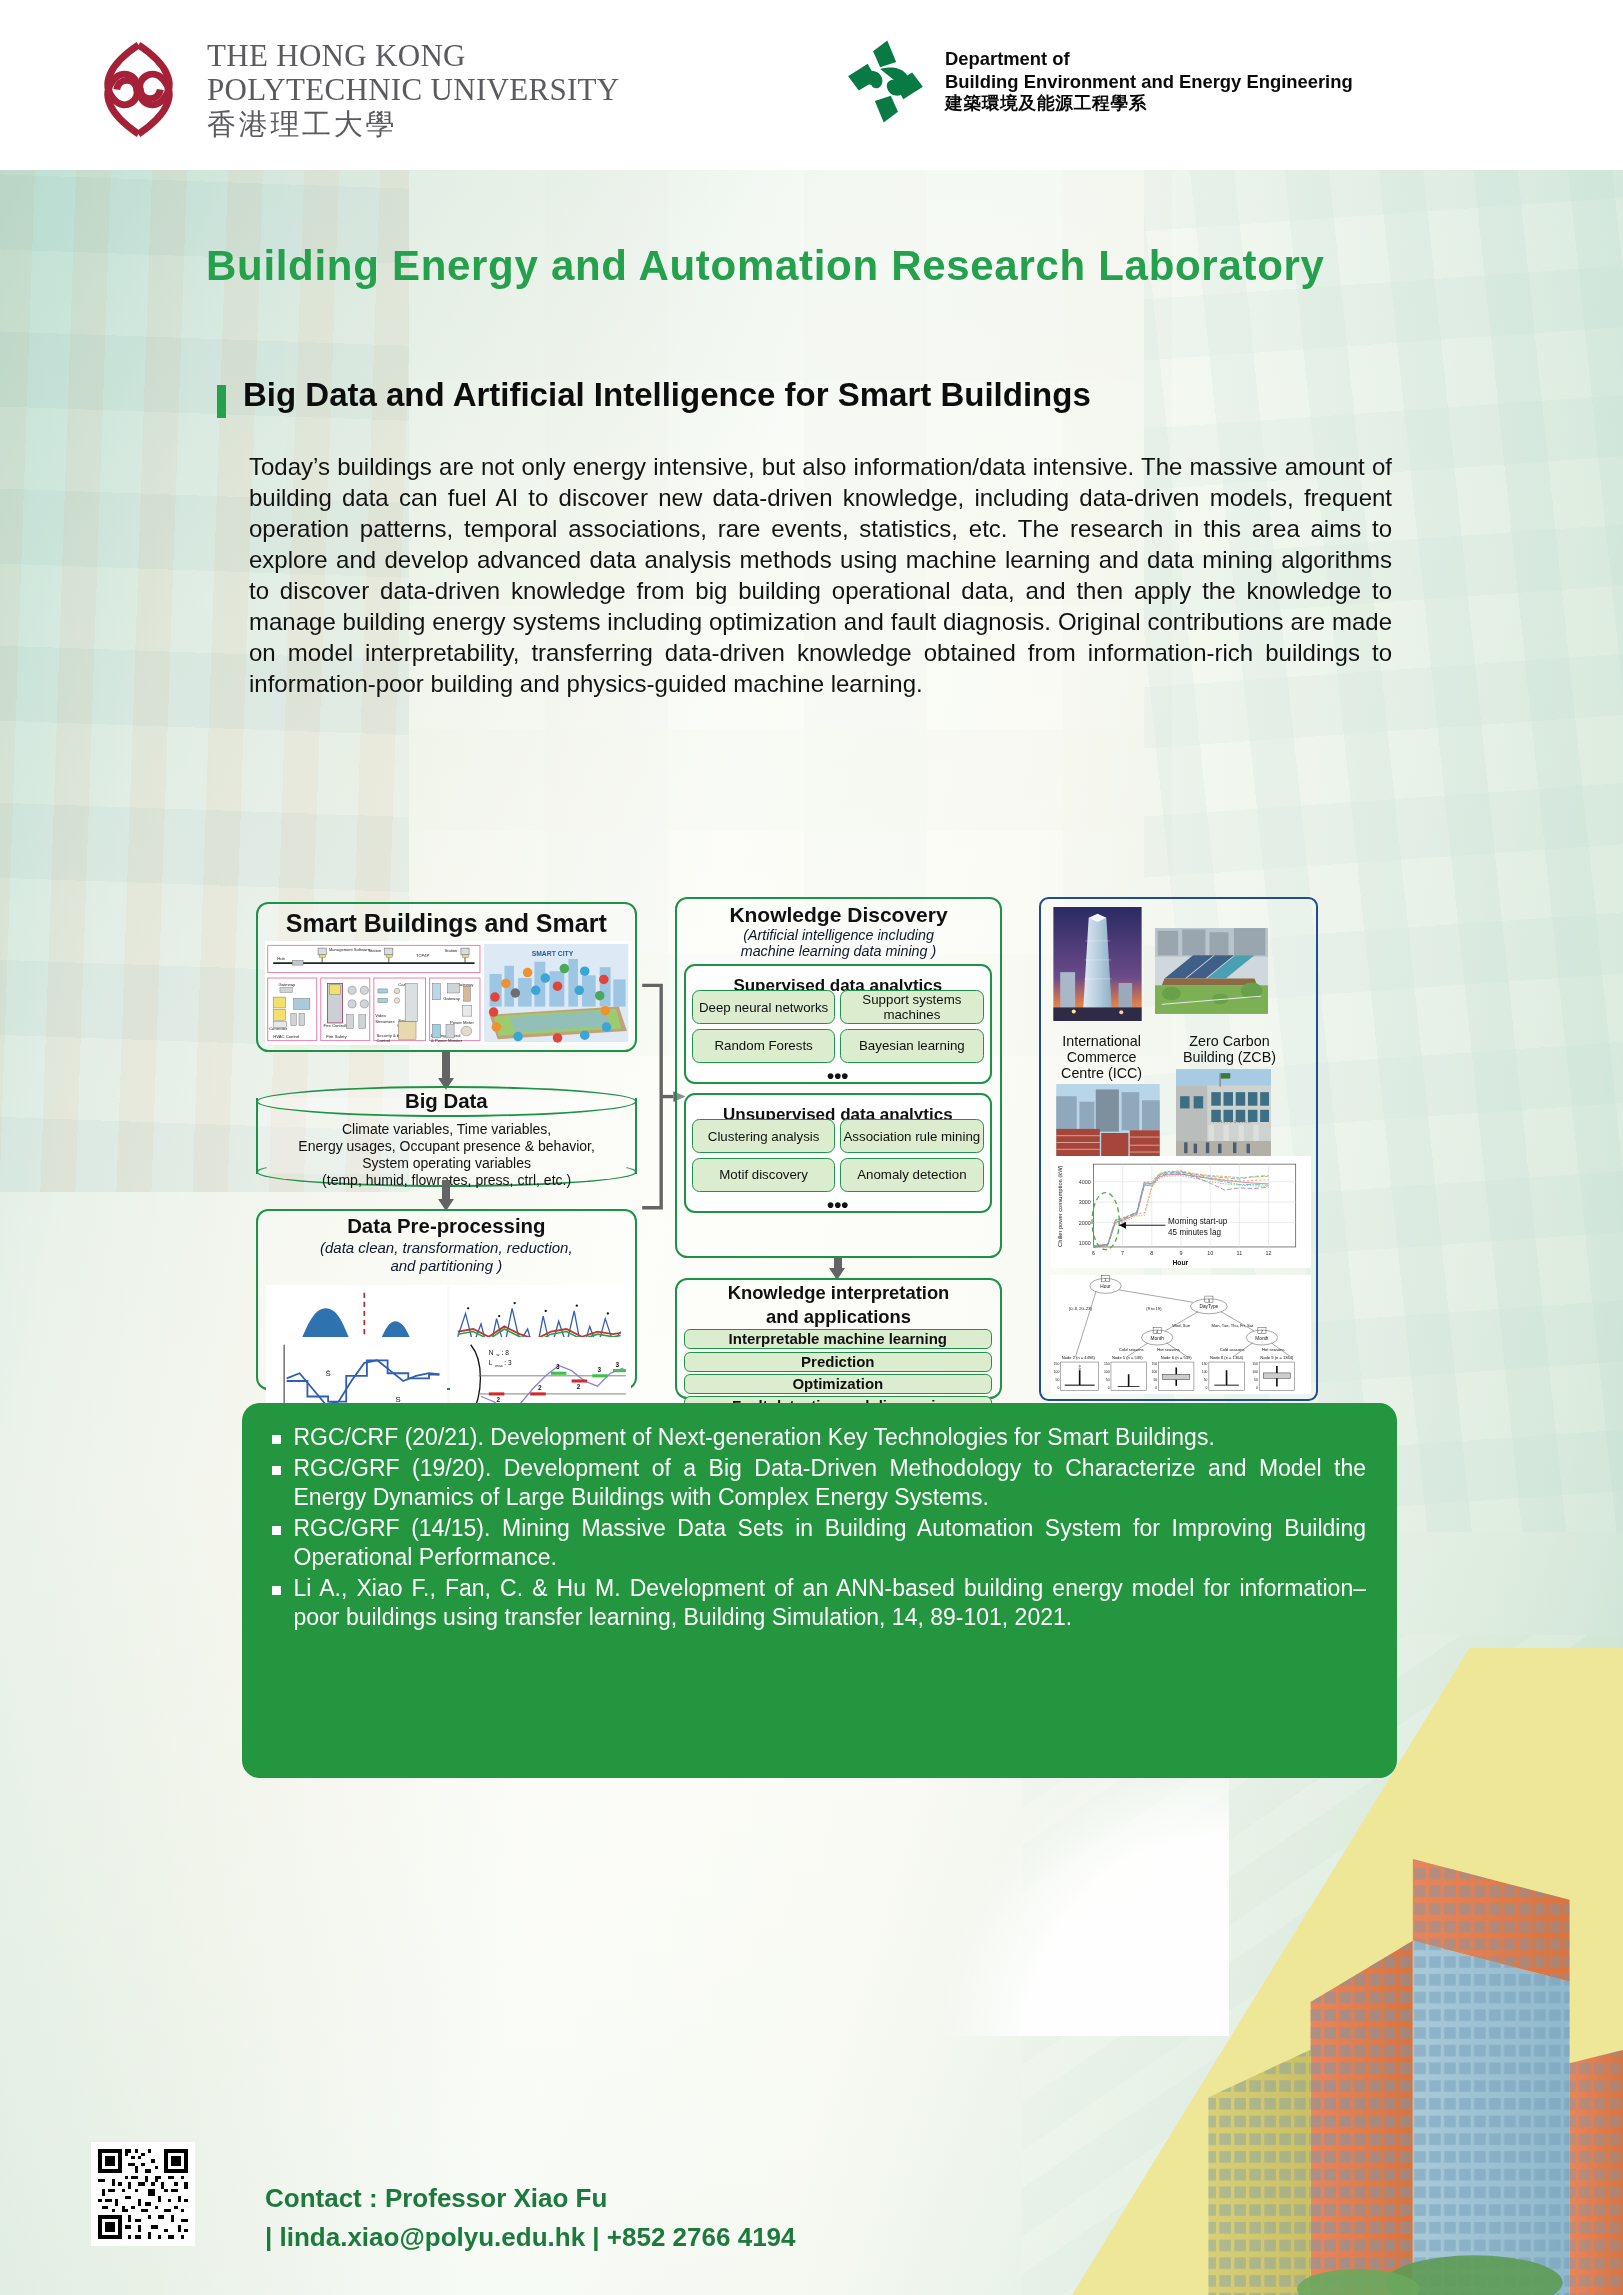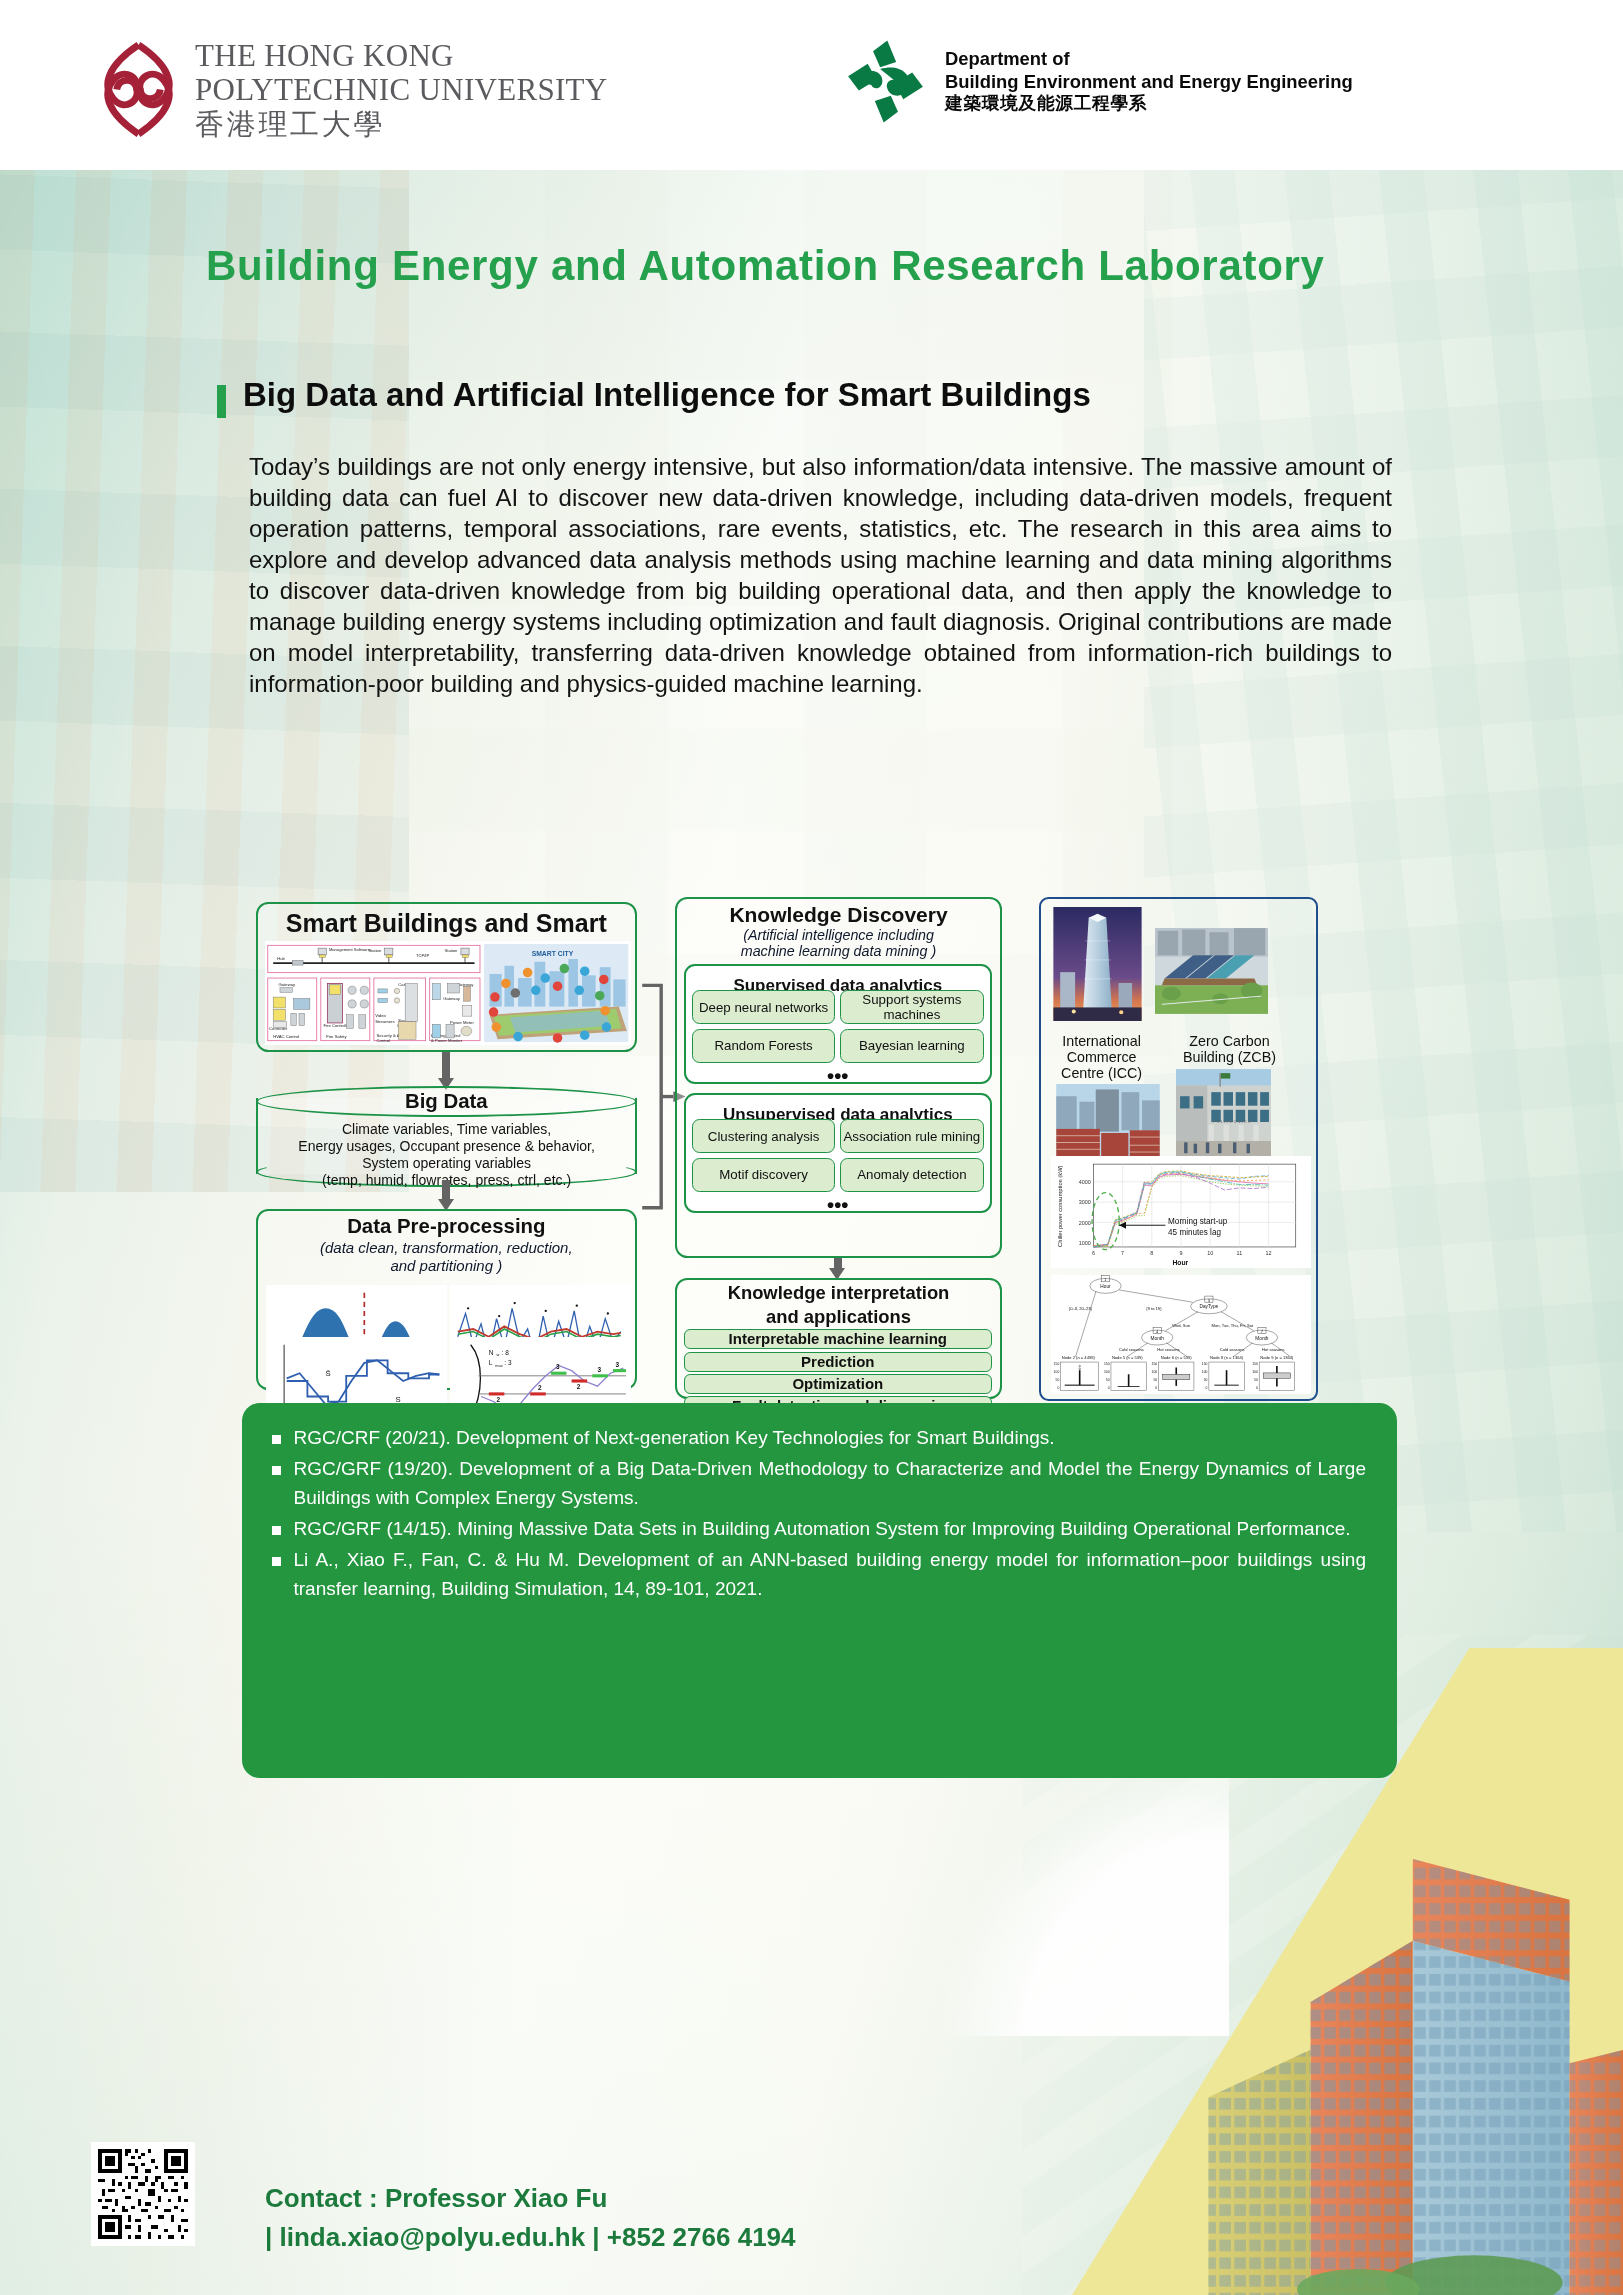--- a/index.html
+++ b/index.html
@@ -9,21 +9,21 @@
     background: #ffffff;
     position: relative;
     overflow: hidden;
   }
 
   
   #header {
     position: absolute; left: 0; top: 0; width: 1624px; height: 170px;
     background: #ffffff; z-index: 40;
   }
-  .logo-polyu { position: absolute; left: 89px; top: 40px; display: flex; align-items: center; gap: 7px; }
+  .logo-polyu { position: absolute; left: 89px; top: 40px; display: flex; align-items: center; gap: 19px; }
   .knot-red { width: 99px; height: 99px; }
   .polyu-text { line-height: 1.0; }
   .polyu-en1, .polyu-en2 {
     font-family: "Liberation Serif", serif;
     color: #5b5b5f; letter-spacing: 0.3px;
   }
   .polyu-en1 { font-size: 31px; }
   .polyu-en2 { font-size: 31px; margin-top: 2.7px; }
   .polyu-zh { font-size: 29px; color: #5b5b5f; margin-top: 4.8px; letter-spacing: 2.7px; font-family: "DejaVu Sans", sans-serif; }
 
@@ -186,21 +186,21 @@
   .arrow-head-d { position: absolute; width: 0; height: 0; border-left: 8.9px solid transparent; border-right: 8.9px solid transparent; border-top: 12.3px solid #646464; }
 
   
   #refs {
     position: absolute; left: 242px; top: 1233px; width: 1155px; height: 375px;
     background: #23963f; border-radius: 17.7px; padding: 20.4px 31px 13.6px 24.5px;
   }
   #refs ul { list-style: none; }
   #refs li {
     position: relative; padding-left: 27px; color: #ffffff;
-    font-size: 19px; line-height: 29px; text-align: justify; margin-bottom: 2px;
+    font-size: 23px; line-height: 29px; text-align: justify; margin-bottom: 2px;
   }
   #refs li::before {
     content: ""; position: absolute; left: 5.4px; top: 11.6px;
     width: 8.9px; height: 8.9px; background: #ffffff;
   }
 
   
   #qr { position: absolute; left: 91px; top: 2142px; width: 104px; height: 104px; background: #fff; padding: 4.1px; z-index: 12; }
   #contact { position: absolute; left: 265px; top: 2183px; width: 886px; z-index: 12; }
   .contact-l1 { font-size: 26px; color: #1c7a3c; font-weight: 600; }

